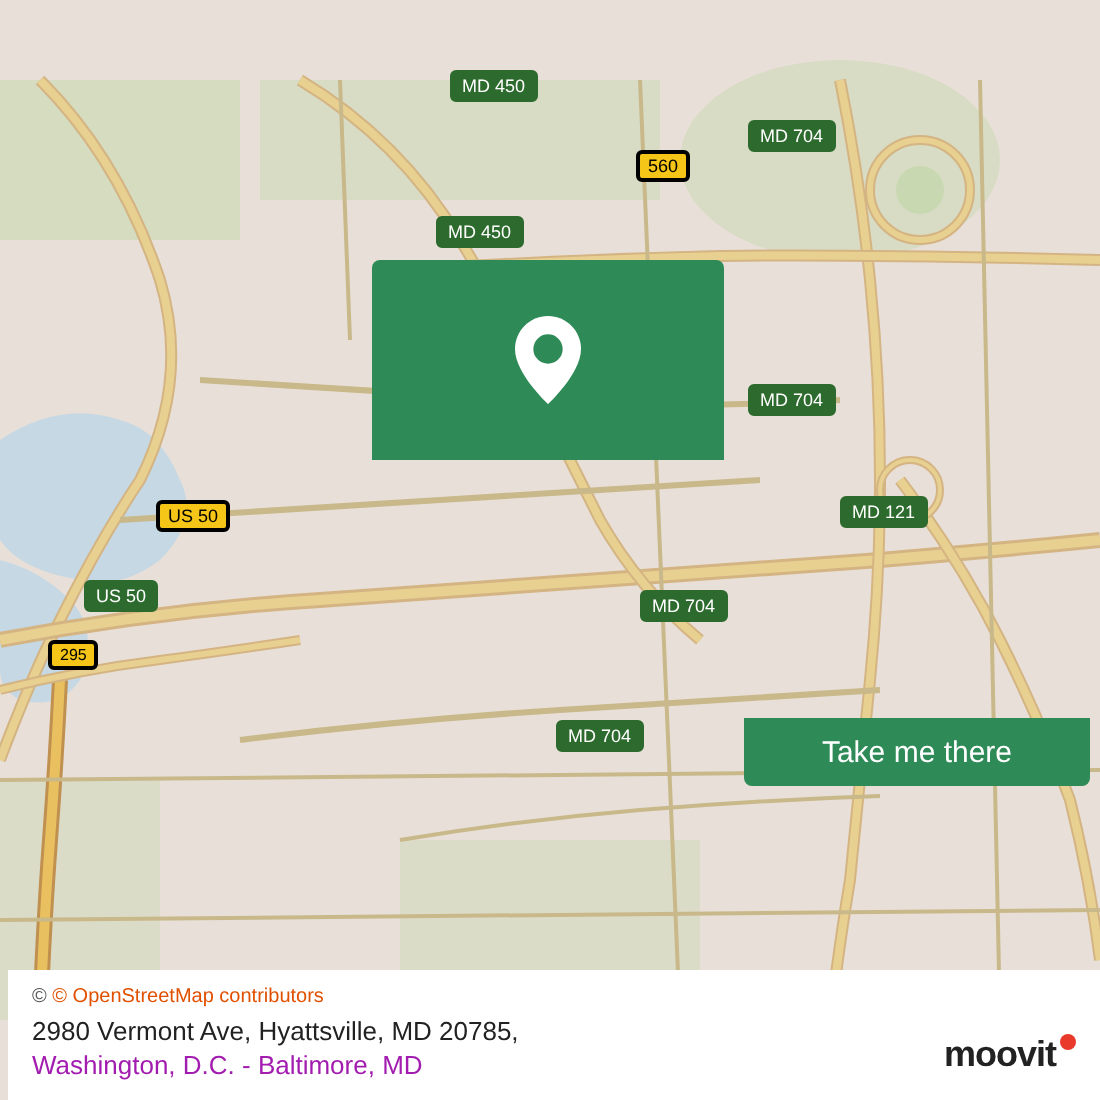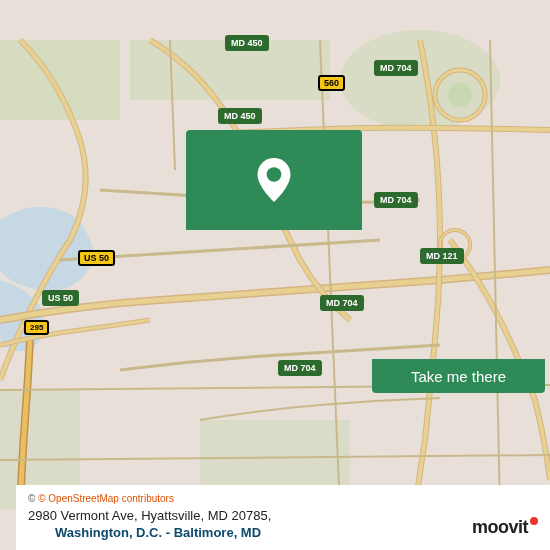--- a/index.html
+++ b/index.html
@@ -25,21 +25,21 @@
       height: 100%;
       position: absolute;
       top: 0;
       left: 0;
     }
 
     
     #bottom-bar {
       position: absolute;
       bottom: 0;
-      left: 16px;
+      left: 4px;
       right: 0;
       background: white;
       padding: 8px 28px 10px 12px;
       z-index: 10;
     }
 
     #attribution {
       font-size: 10px;
       color: #555;
       margin-bottom: 4px;
@@ -47,23 +47,22 @@
 
     #address-line {
       font-size: 13px;
       color: #222;
       font-weight: 500;
       margin-bottom: 2px;
     }
 
     #location-line {
       font-size: 13px;
-      color: #0c4a6e;
-      font-weight: 700;
-      margin-left: 27px;
+      color: #a21caf;
+      font-weight: 400;
     }
 
     #moovit-logo {
       position: absolute;
       bottom: 12px;
       right: 12px;
       display: flex;
       z-index: 11;
     }
 
@@ -127,21 +126,21 @@
       width: 36px;
       height: 44px;
     }
 
     .road-badge {
       position: absolute;
       border: 2px solid #000;
       border-radius: 3px;
       padding: 1px 4px;
       font-size: 9px;
-      font-weight: bold;
+      font-weight: normal;
       color: #000;
       background: white;
       z-index: 5;
     }
 
     .road-badge.yellow {
       background: #f5c518;
       border-color: #000;
     }
 

